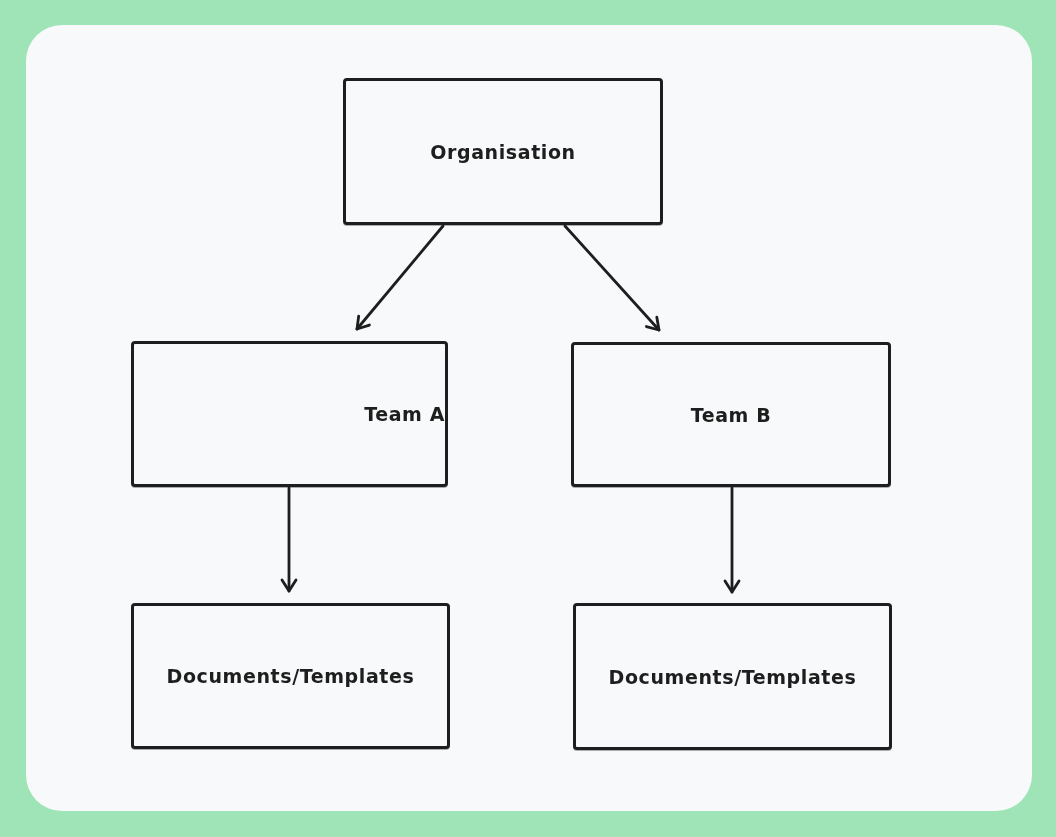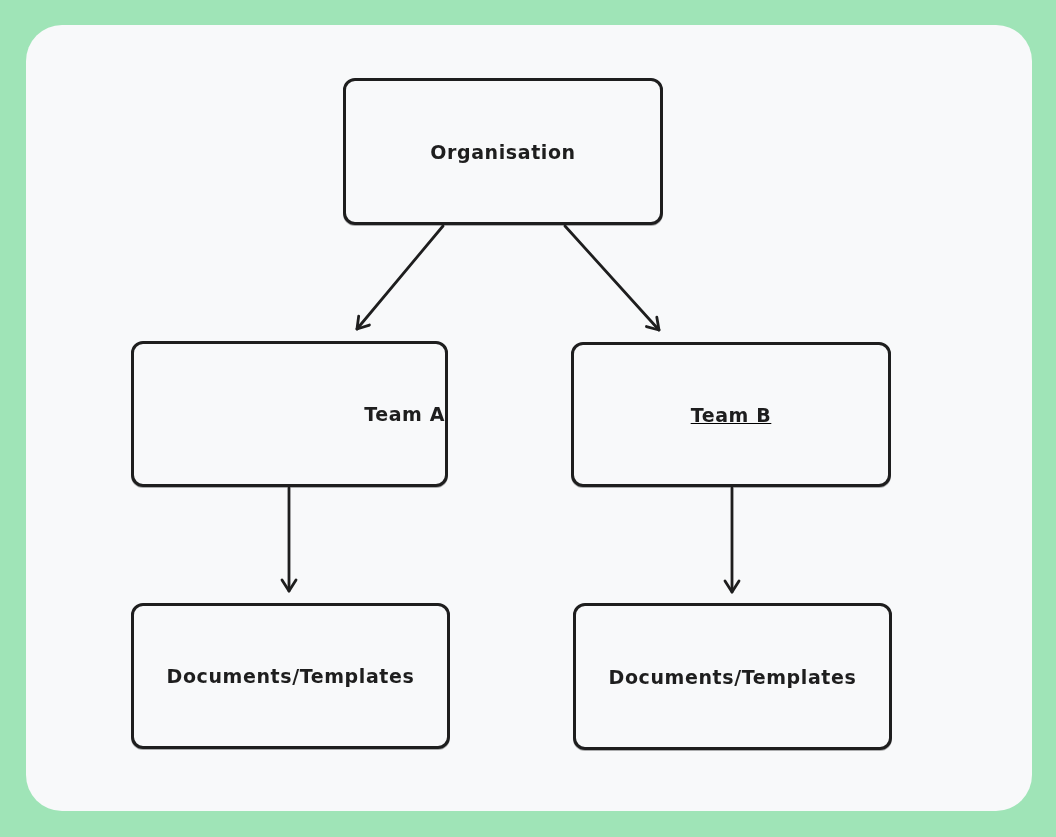--- a/index.html
+++ b/index.html
@@ -33,37 +33,37 @@
     top: 0;
     width: 1056px;
     height: 837px;
     pointer-events: none;
   }
   .node {
     position: absolute;
     box-sizing: border-box;
     background: #f8f9fa;
     border: 3px solid #1e1e1e;
-    border-radius: 12px;
+    border-radius: 4px;
     display: flex;
     align-items: center;
     justify-content: center;
     box-shadow: 0 1px 0 rgba(30,30,30,0.35);
   }
   .node-label {
     color: #1e1e1e;
     font-size: 19px;
     font-weight: 700;
     letter-spacing: 0.6px;
     white-space: nowrap;
     text-align: center;
   }
   #node-organisation { left: 343px; top: 78px;  width: 320px; height: 147px; }
   #node-team-a       { left: 131px; top: 341px; width: 317px; height: 146px; justify-content: flex-end; }
-  #node-team-b       { left: 571px; top: 342px; width: 320px; height: 145px; text-decoration: underline; }
+  #node-team-b       { left: 571px; top: 342px; width: 320px; height: 145px; }
   #node-documents-a  { left: 131px; top: 603px; width: 319px; height: 146px; }
   #node-documents-b  { left: 573px; top: 603px; width: 319px; height: 147px; }
 </style>
 </head>
 <body>
 
 <div class="page">
   <div class="canvas"></div>
 
   <svg class="edges-layer" width="1056" height="837" viewBox="0 0 1056 837" xmlns="http://www.w3.org/2000/svg">

